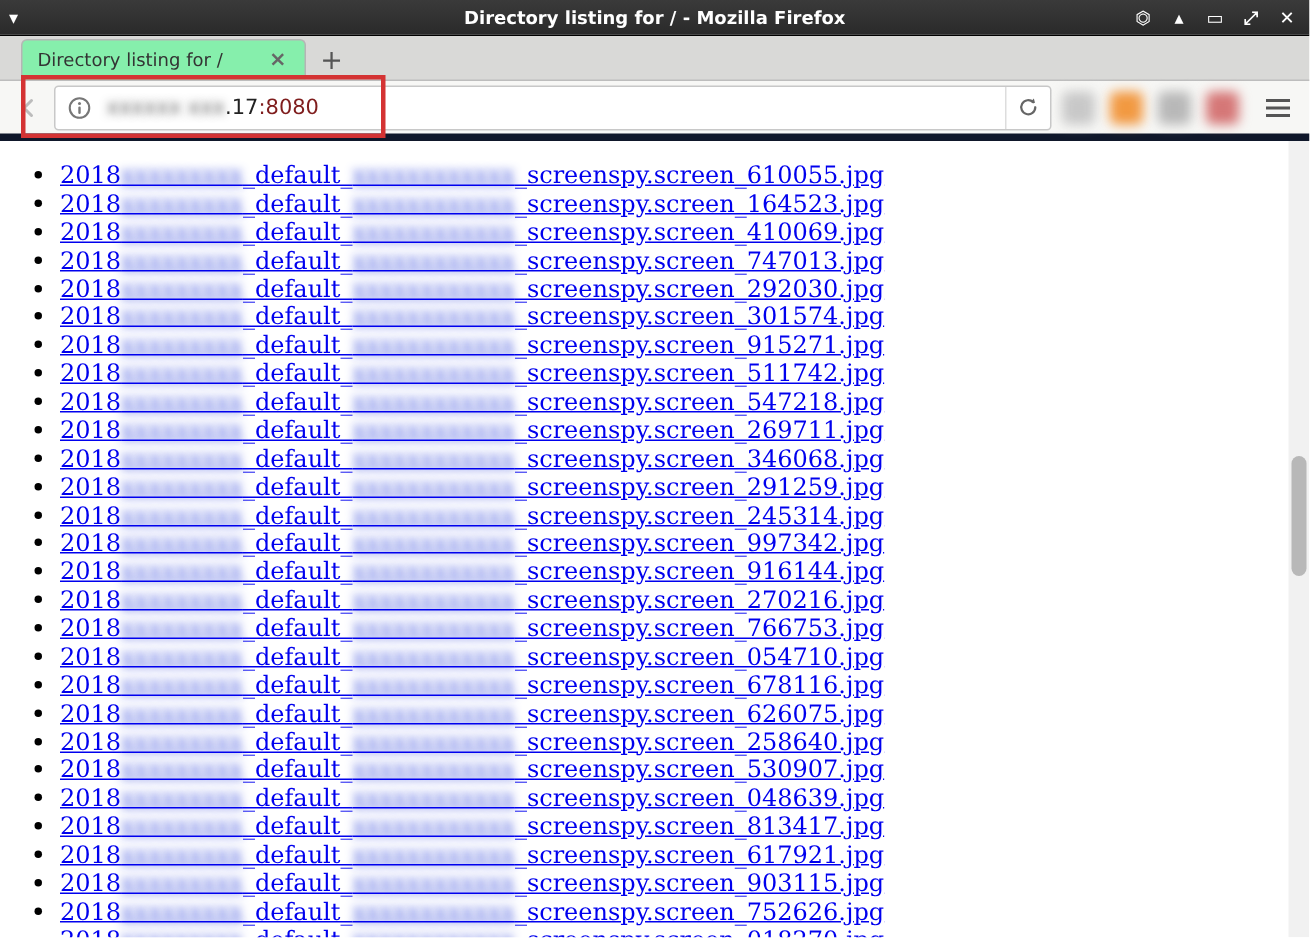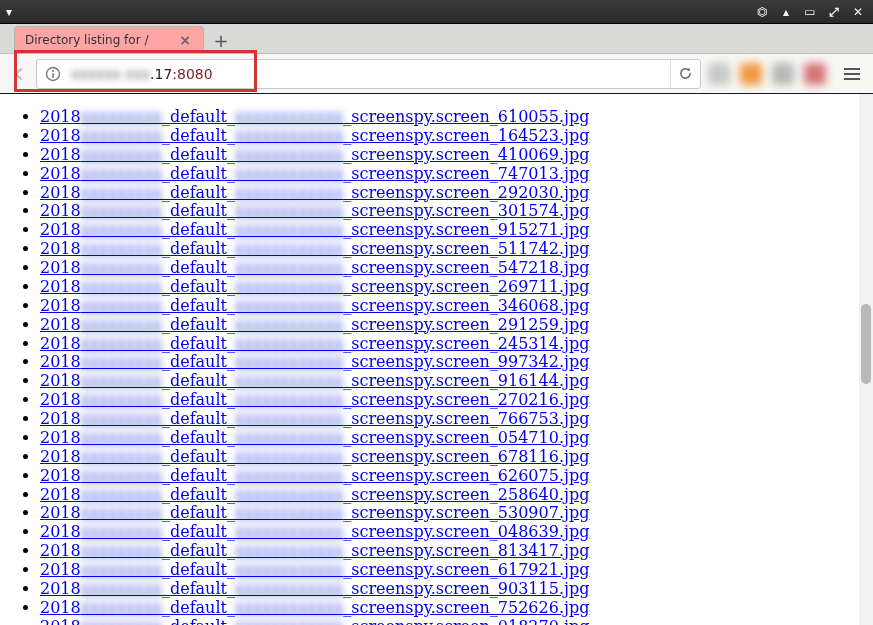--- a/index.html
+++ b/index.html
@@ -23,21 +23,21 @@
   .tabstrip {
     height: 30px;
     background: #d9d9d7;
     display:flex;
     align-items:flex-end;
     padding-left:14px;
     border-bottom:1px solid #bdbdbd;
   }
   .tab {
     height:27px;
-    background:#fca5a5;
+    background:#86efac;
     border:1px solid #b5b5b5;
     border-bottom:none;
     border-radius:4px 4px 0 0;
     display:flex;
     align-items:center;
     padding:0 8px 0 10px;
     font-size:12px;
     color:#333;
     min-width:190px;
     justify-content:space-between;
@@ -49,21 +49,21 @@
     color:#555; font-size:18px; cursor:pointer;
     margin-left:4px;
   }
   
   .navbar {
     height:40px;
     background:#f7f7f5;
     display:flex;
     align-items:center;
     padding:0 6px;
-    border-bottom:1px solid #0f172a;
+    border-bottom:5px solid #0f172a;
     gap:4px;
   }
   .navbtn {
     width:26px; height:26px;
     display:flex; align-items:center; justify-content:center;
     color:#7a7a7a; cursor:pointer; font-size:16px;
     border-radius:3px;
   }
   .urlbox {
     flex:1;
@@ -161,20 +161,21 @@
     position:absolute; left:2px; right:2px;
     top:210px; height:80px;
     background:#b8b8b8; border-radius:5px;
   }
 </style>
 </head>
 <body>
 
 <div class="titlebar">
   <span class="left-ico">▾</span>
+  <div class="title">Directory listing for / - Mozilla Firefox</div>
   <div class="winbtns">
     <span>⏣</span>
     <span>▴</span>
     <span>▭</span>
     <span>⤢</span>
     <span>✕</span>
   </div>
 </div>
 
 <div class="tabstrip">

